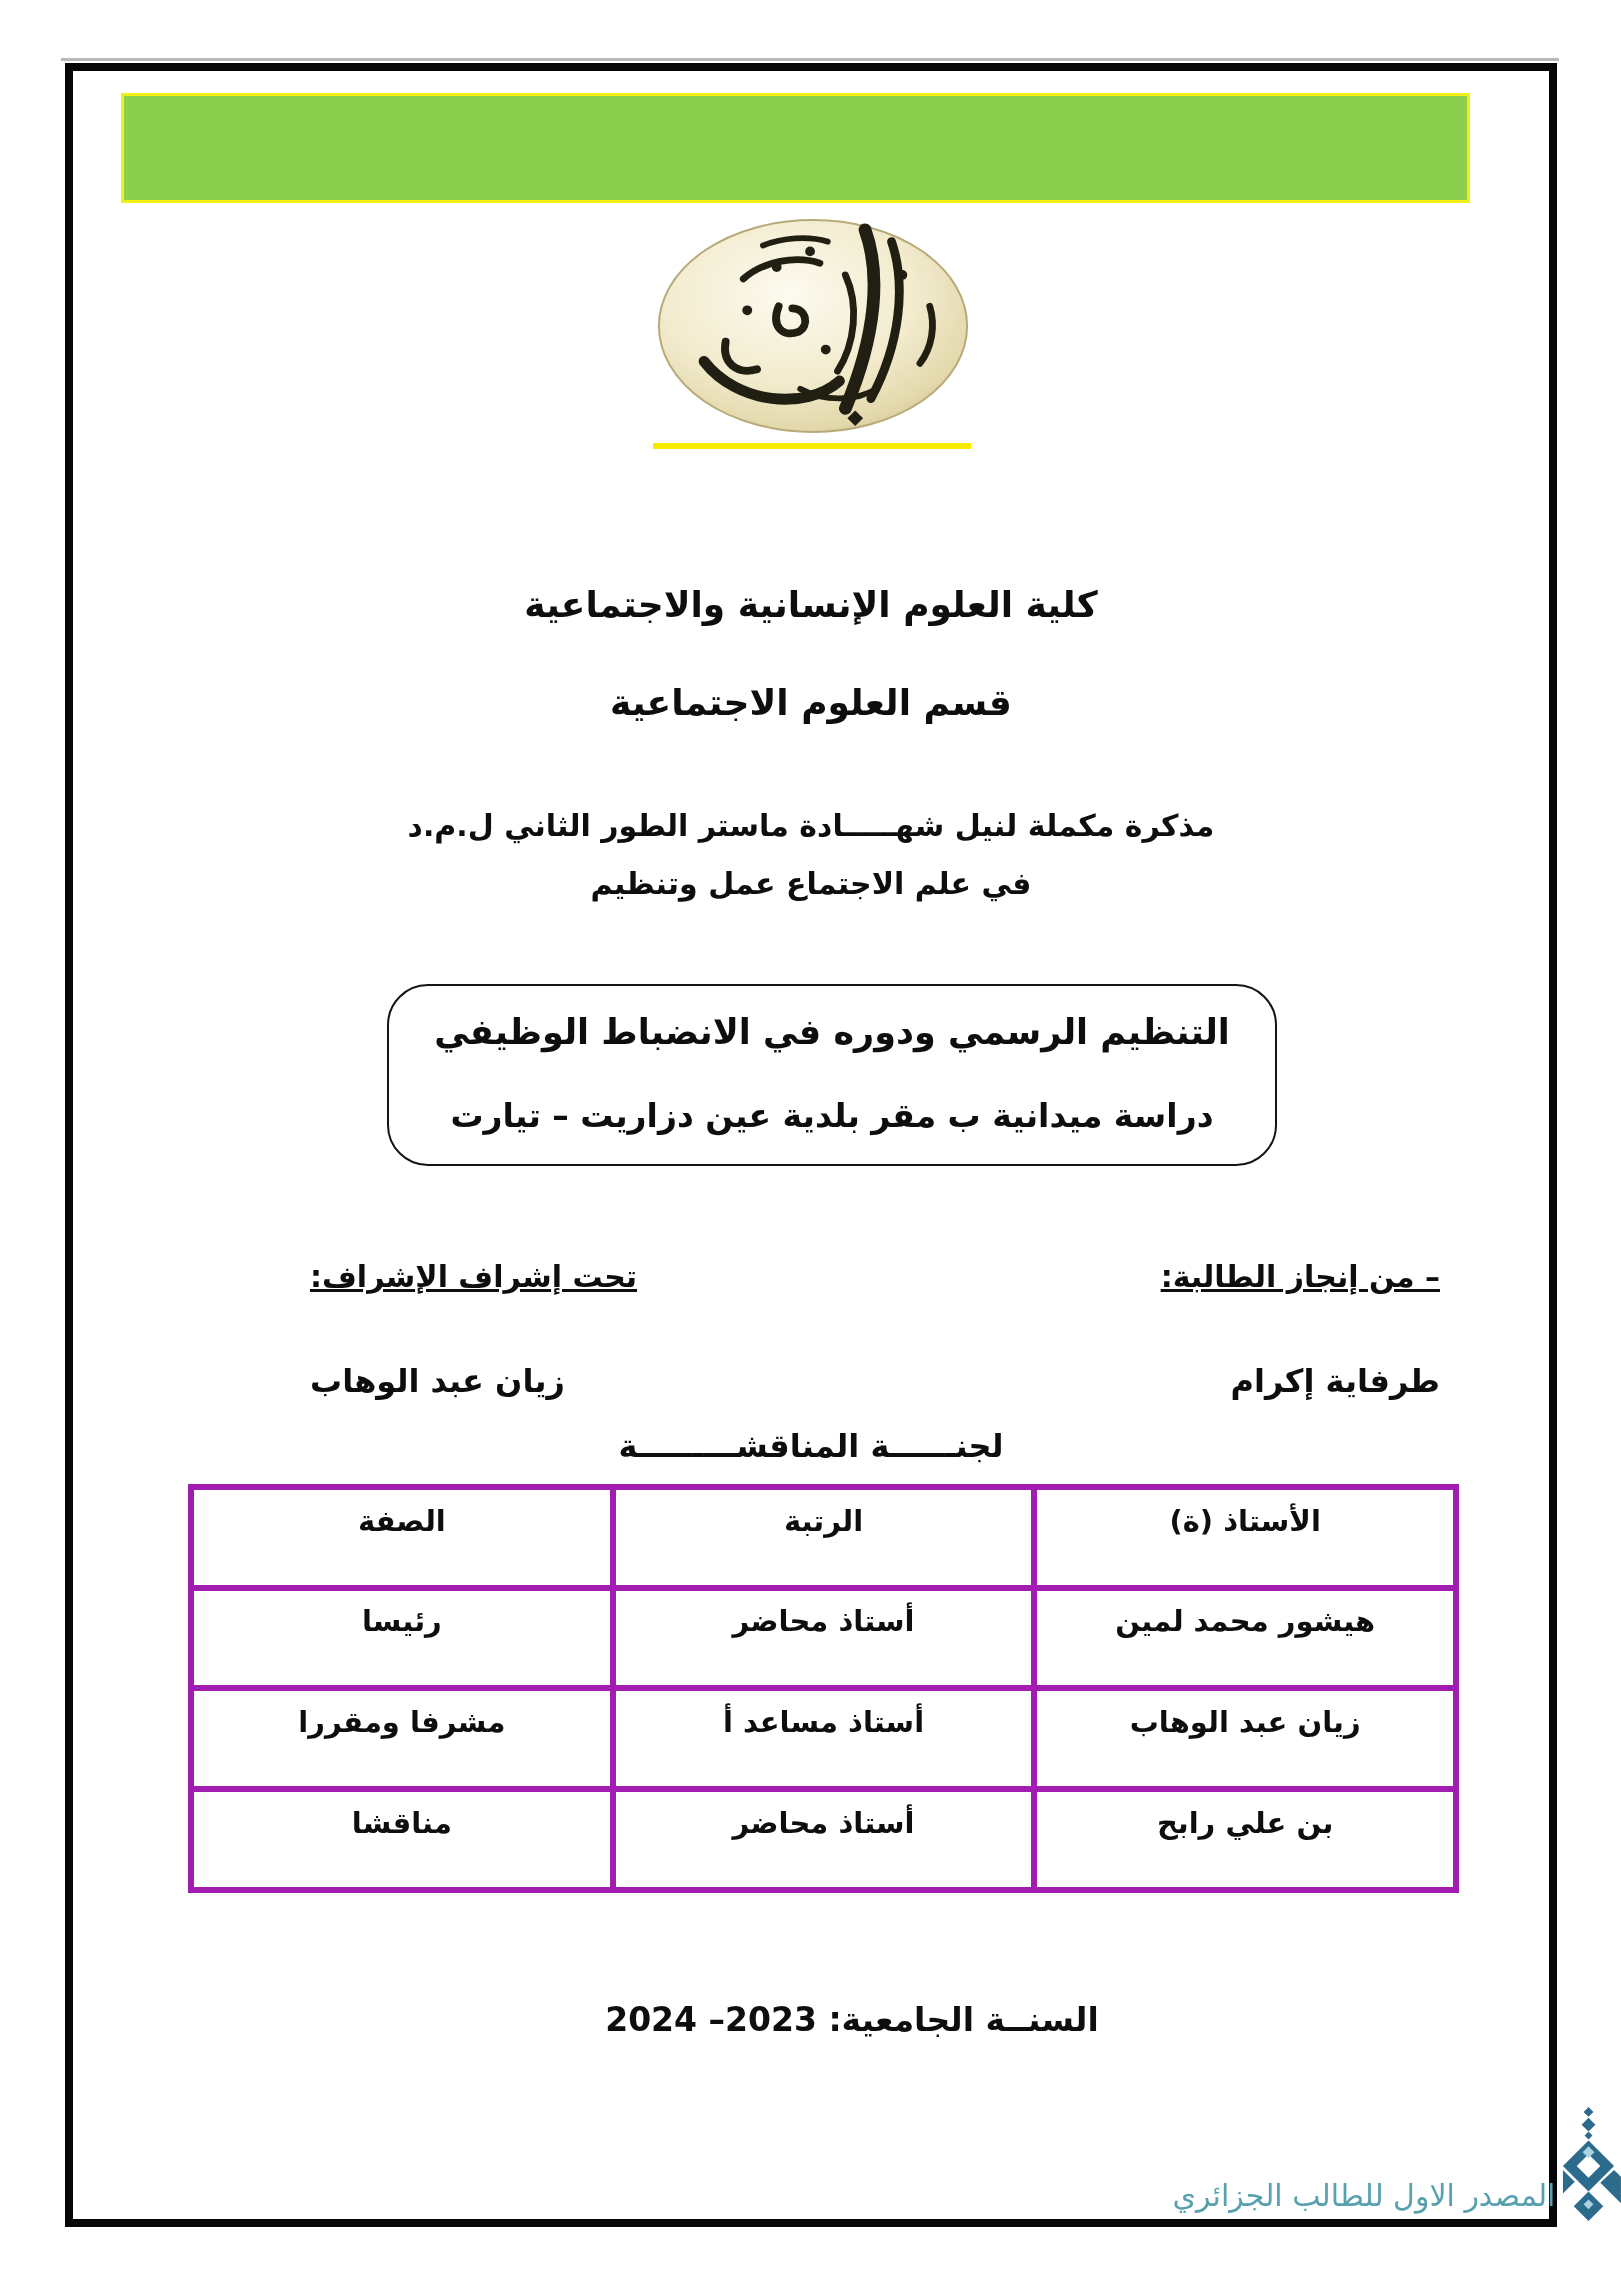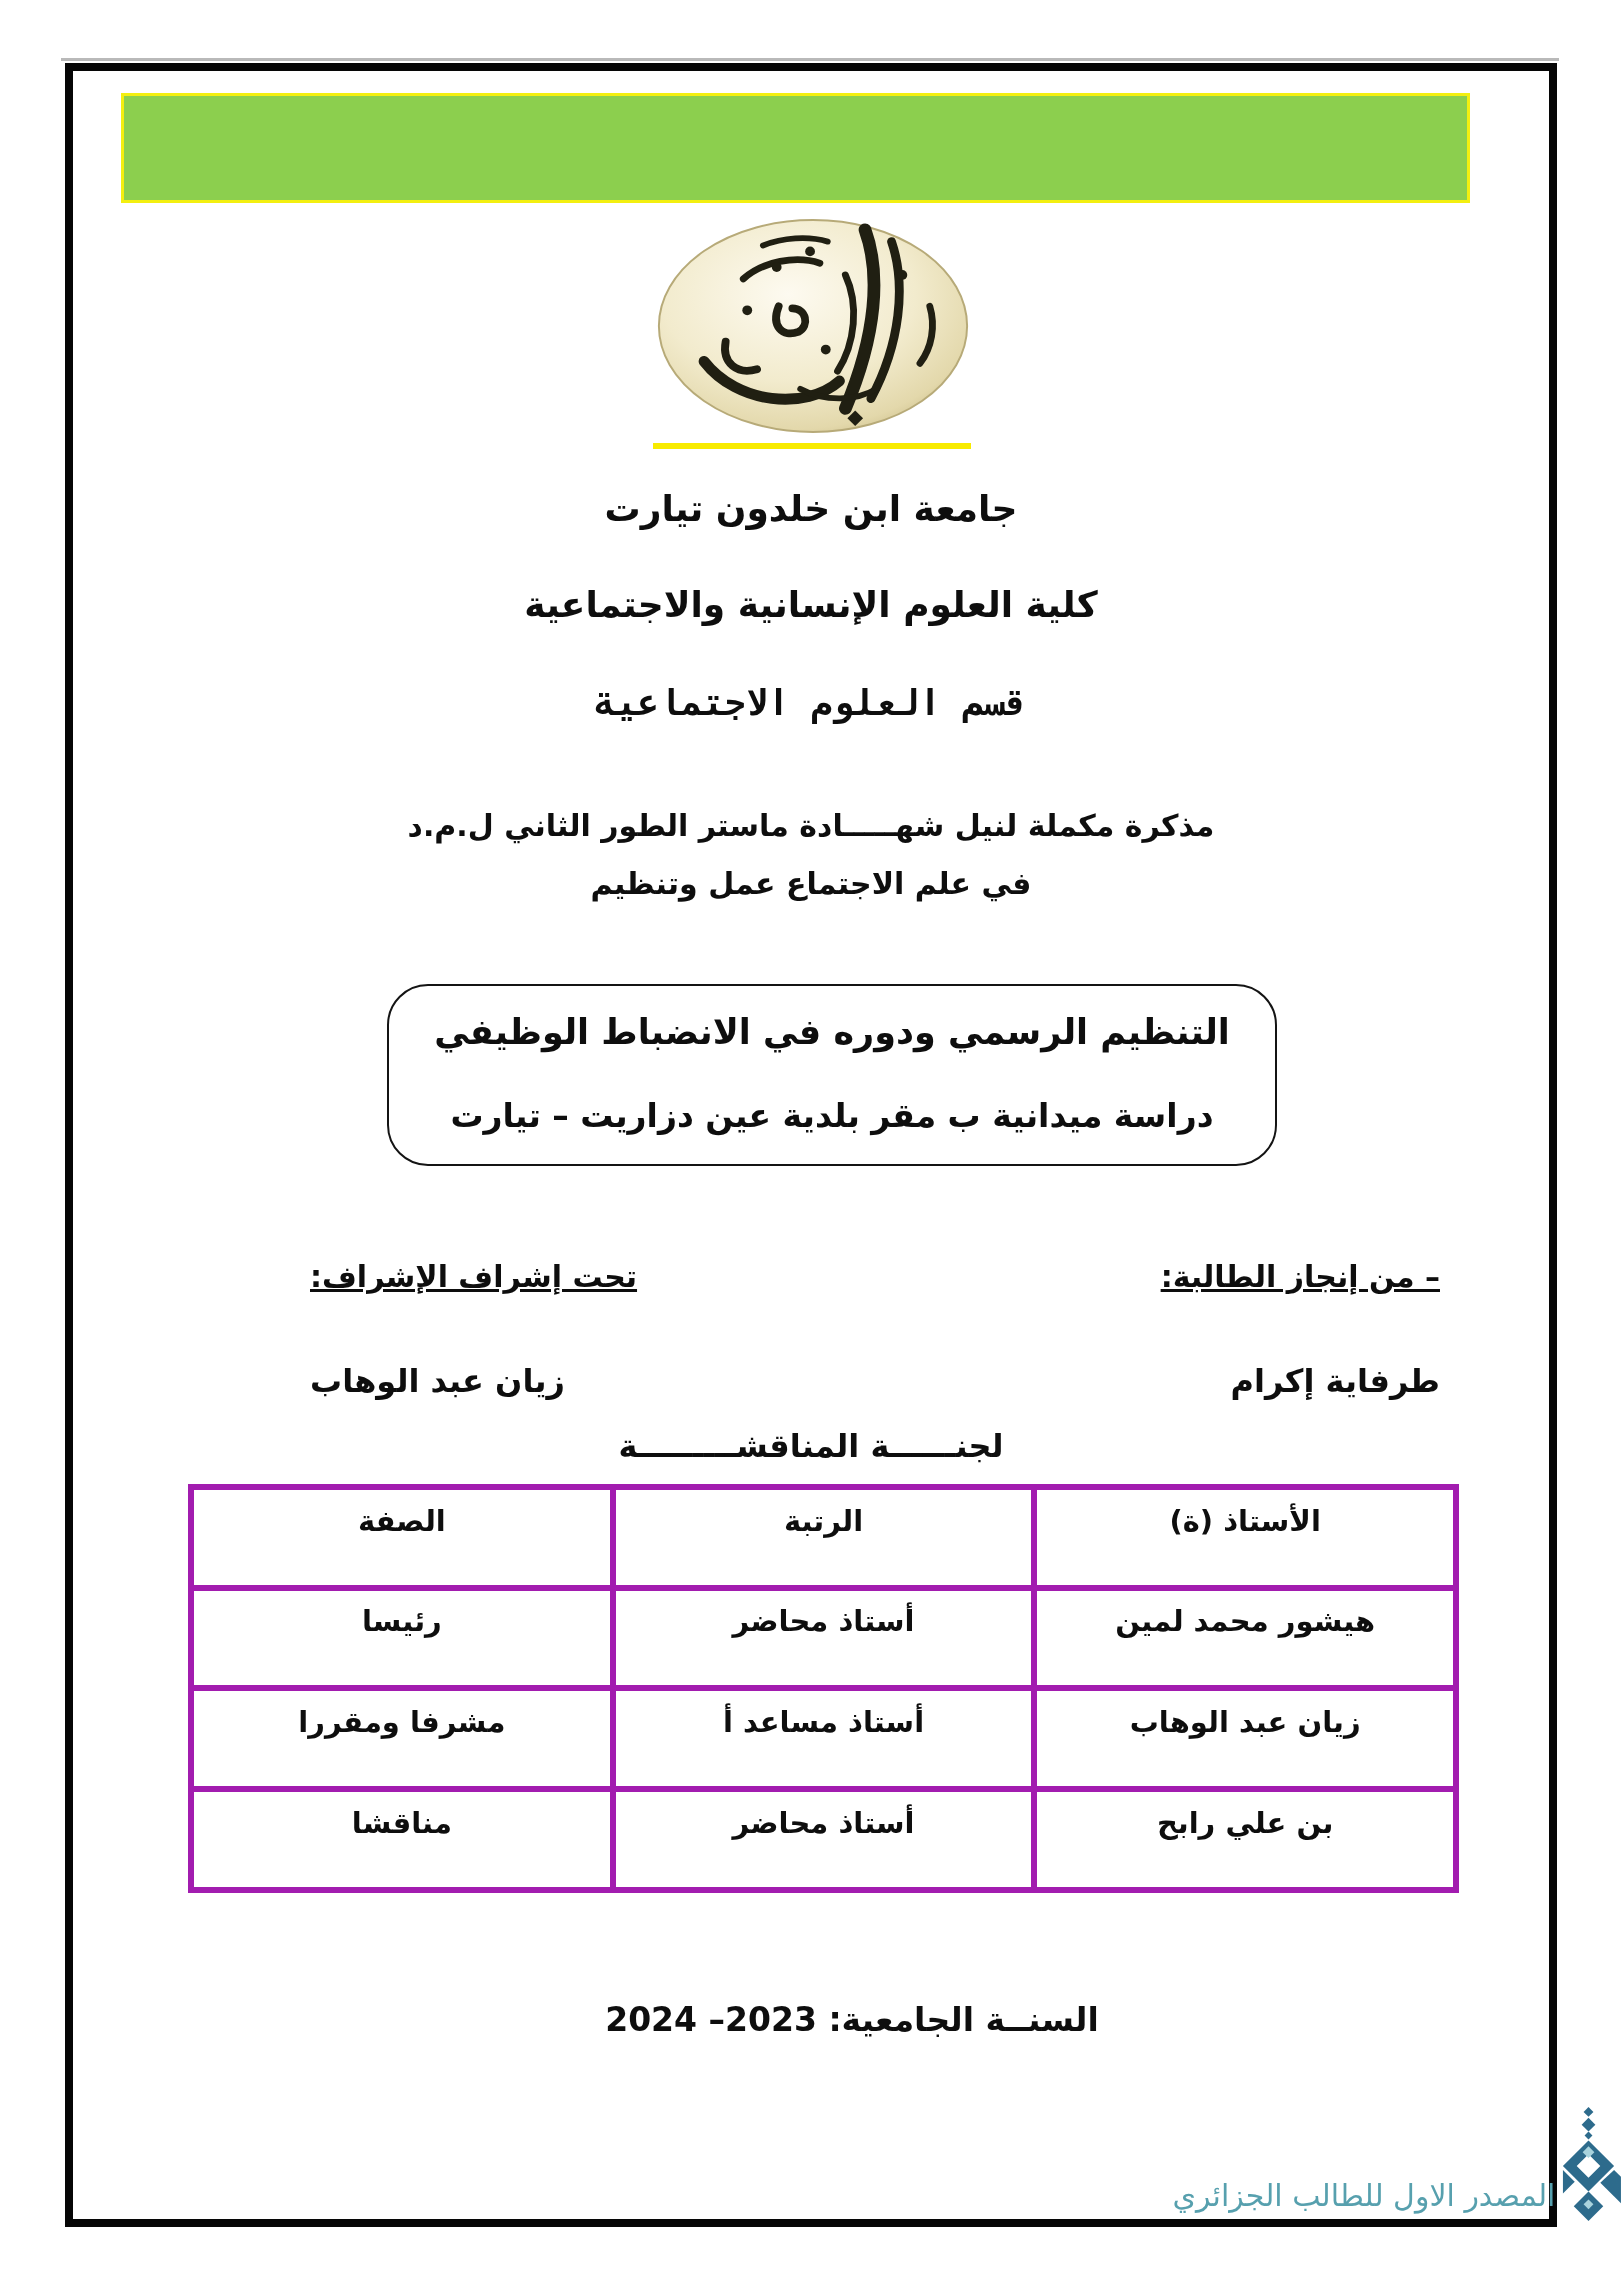--- a/index.html
+++ b/index.html
@@ -9,21 +9,21 @@
   }
   .abs{position:absolute;}
   .top-shadow{left:61px;top:58px;width:1498px;height:2.9px;background:#b9b9b9;}
   .frame{left:65px;top:63px;width:1492px;height:2164px;border:8.8px solid #060606;box-sizing:border-box;}
   .green-banner{left:121px;top:93px;width:1349px;height:110px;background:#8ccf4e;border:3.9px solid #f3ef10;box-sizing:border-box;}
   .seal{left:653px;top:216px;width:320px;height:220px;}
   .yellow-rule{left:653px;top:443px;width:318px;height:5.9px;background:#f8eb00;}
   .cline{left:65px;width:1492px;text-align:center;direction:rtl;font-weight:700;}
   .uni-line{top:488px;font-size:36px;}
   .fac-line{top:584px;font-size:36px;}
-  .dep-line{top:682px;font-size:36px;font-family:Liberation Mono, monospace;}
+  .dep-line{top:682px;font-size:36px;}
   .deg1{top:808px;font-size:30px;}
   .deg2{top:866px;font-size:30px;}
   .title-box{
     left:387px;top:984px;width:890px;height:182px;border:2.9px solid #141414;border-radius:41px;
     box-sizing:border-box;display:flex;flex-direction:column;justify-content:space-between;
     padding:25.5px 17.6px 29px 17.6px;direction:rtl;text-align:center;font-weight:700;
   }
   .title-line1{font-size:35px;}
   .title-line2{font-size:33px;}
   .byline{top:1259px;font-size:30px;font-weight:700;direction:rtl;text-decoration:underline;}
@@ -91,21 +91,20 @@
       <circle cx="160" cy="36" r="5"></circle>
       <circle cx="96" cy="96" r="5"></circle>
       <circle cx="176" cy="136" r="5"></circle>
       <circle cx="254" cy="60" r="5"></circle>
       <path d="M206 198 l8 8 -8 8 -8 -8 z"></path>
     </g>
   </svg>
 
   <div class="abs yellow-rule"></div>
 
-  <div class="abs cline uni-line">جامعة ابن خلدون تيارت</div>
   <div class="abs cline fac-line">كلية العلوم الإنسانية والاجتماعية</div>
   <div class="abs cline dep-line">قسم العلوم الاجتماعية</div>
 
   <div class="abs cline deg1">مذكرة مكملة لنيل شهـــــادة ماستر الطور الثاني ل.م.د</div>
   <div class="abs cline deg2">في علم الاجتماع عمل وتنظيم</div>
 
   <div class="abs title-box">
     <div class="title-line1">التنظيم الرسمي ودوره في الانضباط الوظيفي</div>
     <div class="title-line2">دراسة ميدانية ب مقر بلدية عين دزاريت – تيارت</div>
   </div>

